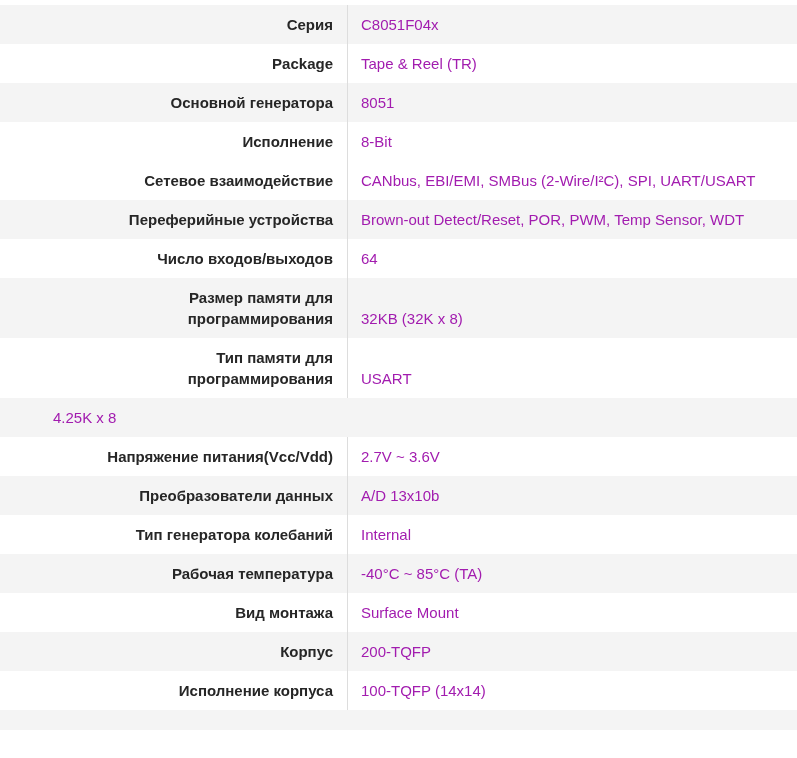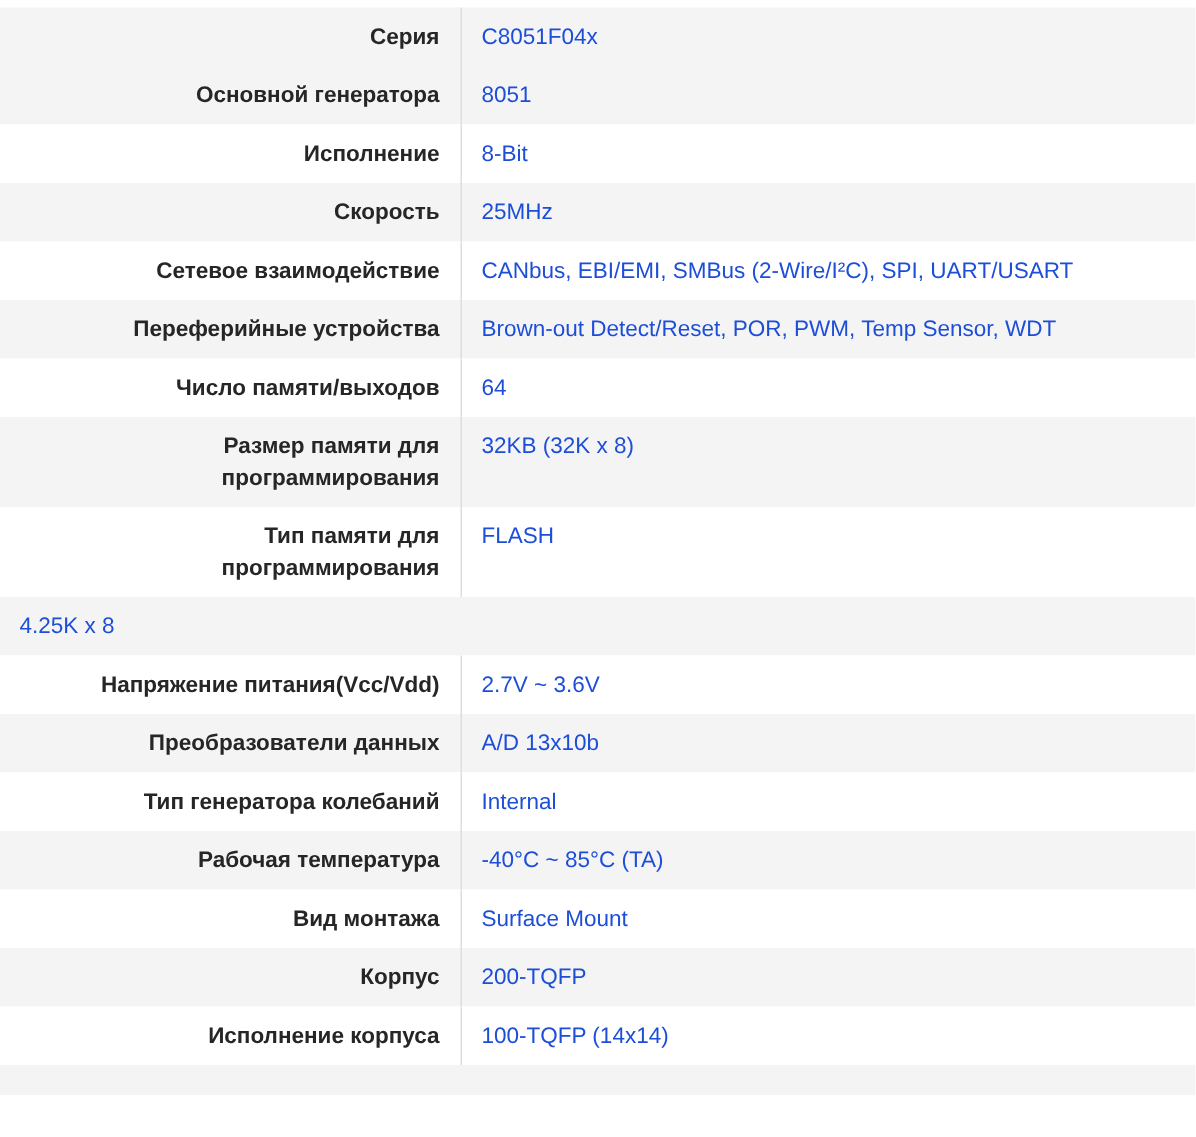--- a/index.html
+++ b/index.html
@@ -13,22 +13,23 @@
     background: #ffffff;
     font-family: "Liberation Sans", "DejaVu Sans", sans-serif;
     color: #222222;
   }
   .spec-table {
     margin-top: 5px;
     width: 797px;
   }
   .row {
     display: flex;
-    align-items: flex-start;
+    align-items: flex-end;
     background: #ffffff;
+    padding-left: 40px;
   }
   .row.alt {
     background: #f4f4f4;
   }
   .cell {
     font-size: 15px;
     line-height: 21px;
     padding-top: 9px;
     padding-bottom: 9px;
   }
@@ -45,96 +46,96 @@
   }
   .cell.label span {
     display: inline-block;
     max-width: 252px;
     text-align: right;
   }
   .cell.value {
     flex: 1 1 auto;
     padding-left: 13px;
     padding-right: 16px;
-    color: #1d4ed8;
+    color: #a21caf;
   }
   .row.partial {
     height: 20px;
   }
   .row.partial .cell {
     padding: 0;
   }
 </style>
 </head>
 <body>
 
 <div class="spec-table">
 
   <div class="row alt">
     <div class="cell label">
         <span>Серия</span>
       </div>
     <div class="cell value"><span>C8051F04x</span></div>
   </div>
 
+  <div class="row">
+    <div class="cell label">
+        <span>Package</span>
+      </div>
+    <div class="cell value"><span>Tape &amp; Reel (TR)</span></div>
+  </div>
 
   <div class="row alt">
     <div class="cell label">
         <span>Основной генератора</span>
       </div>
     <div class="cell value"><span>8051</span></div>
   </div>
 
   <div class="row">
     <div class="cell label">
         <span>Исполнение</span>
       </div>
     <div class="cell value"><span>8-Bit</span></div>
   </div>
 
-  <div class="row alt">
-    <div class="cell label">
-        <span>Скорость</span>
-      </div>
-    <div class="cell value"><span>25MHz</span></div>
-  </div>
 
   <div class="row">
     <div class="cell label">
         <span>Сетевое взаимодействие</span>
       </div>
     <div class="cell value"><span>CANbus, EBI/EMI, SMBus (2-Wire/I²C), SPI, UART/USART</span></div>
   </div>
 
   <div class="row alt">
     <div class="cell label">
         <span>Переферийные устройства</span>
       </div>
     <div class="cell value"><span>Brown-out Detect/Reset, POR, PWM, Temp Sensor, WDT</span></div>
   </div>
 
   <div class="row">
     <div class="cell label">
-        <span>Число памяти/выходов</span>
+        <span>Число входов/выходов</span>
       </div>
     <div class="cell value"><span>64</span></div>
   </div>
 
   <div class="row alt">
     <div class="cell label">
         <span>Размер памяти для программирования</span>
       </div>
     <div class="cell value"><span>32KB (32K x 8)</span></div>
   </div>
 
   <div class="row">
     <div class="cell label">
         <span>Тип памяти для программирования</span>
       </div>
-    <div class="cell value"><span>FLASH</span></div>
+    <div class="cell value"><span>USART</span></div>
   </div>
 
   <div class="row alt">
     <div class="cell value"><span>4.25K x 8</span></div>
   </div>
 
   <div class="row">
     <div class="cell label">
         <span>Напряжение питания(Vcc/Vdd)</span>
       </div>

